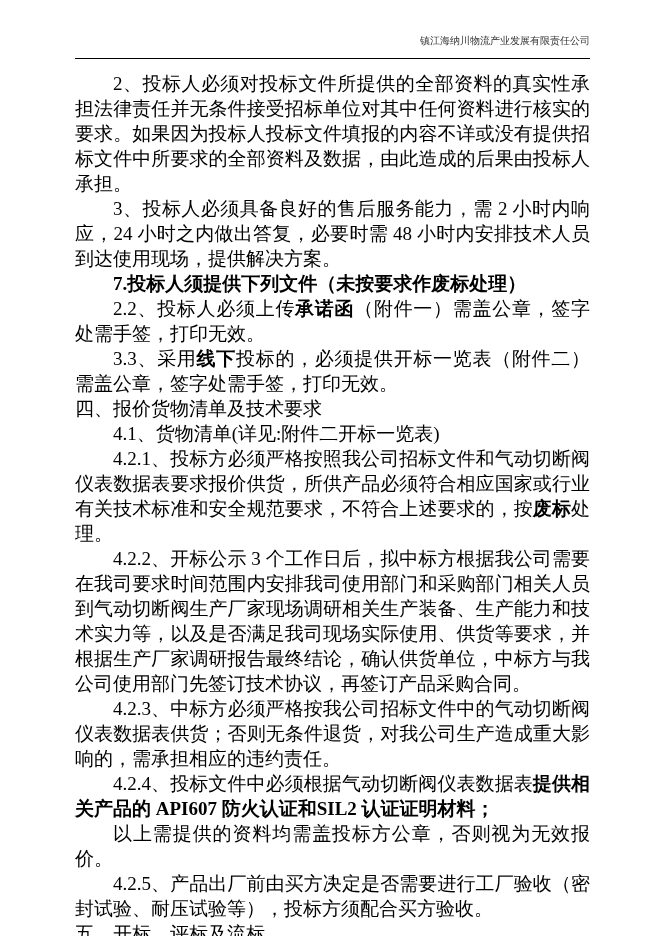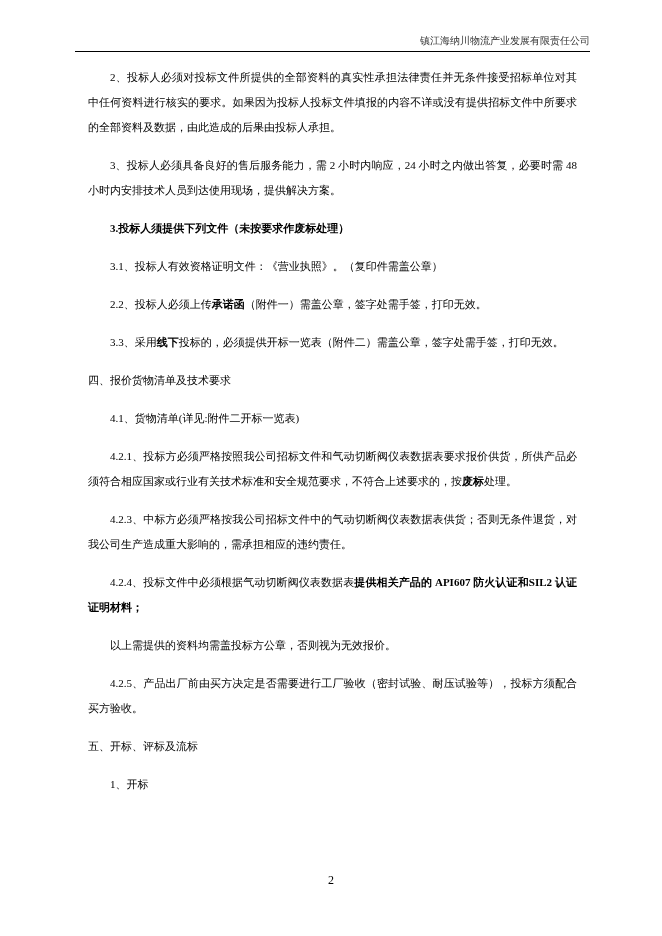--- a/index.html
+++ b/index.html
@@ -16,30 +16,30 @@
     box-sizing: border-box;
     padding: 34px 72px 0 75px;
     font-family: "Liberation Serif", "DejaVu Serif", serif;
     color: #000;
     overflow: hidden;
   }
   .header {
     text-align: right;
     font-size: 10px;
     line-height: 14px;
-    padding-bottom: 3px;
+    padding-bottom: 10px;
     border-bottom: 1px solid #000;
     color: #333;
   }
   .doc-body {
     margin-top: 12px;
   }
   .para {
-    margin: 13px;
-    font-size: 11px;
+    margin: 0;
+    font-size: 19px;
     line-height: 25px;
     text-align: justify;
     word-break: break-all;
   }
   .para span { color: inherit; }
   .red { color: #ff0000; }
   .bold { font-weight: bold; }
   .footer {
     position: absolute;
     left: 0;
@@ -53,27 +53,27 @@
 </head>
 <body>
 
 <div class="page">
 
   <div class="header">镇江海纳川物流产业发展有限责任公司</div>
 
   <div class="doc-body">
       <p class="para" style="text-indent: 2em;"><span>2、投标人必须对投标文件所提供的全部资料的真实性承担法律责任并无条件接受招标单位对其中任何资料进行核实的要求。如果因为投标人投标文件填报的内容不详或没有提供招标文件中所要求的全部资料及数据，由此造成的后果由投标人承担。</span></p>
       <p class="para" style="text-indent: 2em;"><span>3、投标人必须具备良好的售后服务能力，需 2 小时内响应，24 小时之内做出答复，必要时需 48 小时内安排技术人员到达使用现场，提供解决方案。</span></p>
-      <p class="para" style="text-indent: 2em;"><span class="bold">3.投标人须提供下列文件</span><span class="red bold">（未按要求作废标处理）</span></p>
-      <p class="para" style="text-indent: 2em;"><span>3.1、投标人有效资格证明文件：</span><span class="red">《营业执照》</span><span>。</span><span class="red">（复印件需盖公章）</span></p>
+      <p class="para" style="text-indent: 2em;"><span class="bold">7.投标人须提供下列文件</span><span class="red bold">（未按要求作废标处理）</span></p>
       <p class="para" style="text-indent: 2em;"><span>2.2、投标人必须上传</span><span class="bold">承诺函</span><span>（附件一）</span><span class="red">需盖公章，签字处需手签，打印无效。</span></p>
       <p class="para" style="text-indent: 2em;"><span>3.3、采用</span><span class="bold">线下</span><span>投标的，必须提供</span><span class="red">开标一览表</span><span>（附件二）</span><span class="red">需盖公章，签字处需手签，打印无效。</span></p>
       <p class="para" style="text-indent: 0em;"><span>四、报价货物清单及技术要求</span></p>
       <p class="para" style="text-indent: 2em;"><span>4.1、货物清单(详见:附件二开标一览表)</span></p>
       <p class="para" style="text-indent: 2em;"><span>4.2.1、投标方必须严格按照我公司招标文件和气动切断阀仪表数据表要求报价供货，所供产品必须符合相应国家或行业有关技术标准和安全规范要求，不符合上述要求的，按</span><span class="red bold">废标</span><span>处理。</span></p>
+      <p class="para" style="text-indent: 2em;"><span>4.2.2、开标公示 3 个工作日后，拟中标方根据我公司需要在我司要求时间范围内安排我司使用部门和采购部门相关人员到气动切断阀生产厂家现场调研相关生产装备、生产能力和技术实力等，以及是否满足我司现场实际使用、供货等要求，并根据生产厂家调研报告最终结论，确认供货单位，中标方与我公司使用部门先签订技术协议，再签订产品采购合同。</span></p>
       <p class="para" style="text-indent: 2em;"><span>4.2.3、中标方必须严格按我公司招标文件中的气动切断阀仪表数据表供货；否则无条件退货，对我公司生产造成重大影响的，需承担相应的违约责任。</span></p>
       <p class="para" style="text-indent: 2em;"><span>4.2.4、投标文件中必须根据气动切断阀仪表数据表</span><span class="red bold">提供相关产品的 API607 防火认证和SIL2 认证证明材料；</span></p>
       <p class="para" style="text-indent: 2em;"><span>以上需提供的资料均需盖投标方公章，否则视为</span><span class="red">无效</span><span>报价。</span></p>
       <p class="para" style="text-indent: 2em;"><span>4.2.5、产品出厂前由买方决定是否需要进行工厂验收（密封试验、耐压试验等），投标方须配合买方验收。</span></p>
       <p class="para" style="text-indent: 0em;"><span>五、开标、评标及流标</span></p>
       <p class="para" style="text-indent: 2em;"><span>1、开标</span></p>
     </div>
 
   <div class="footer">2</div>
 

